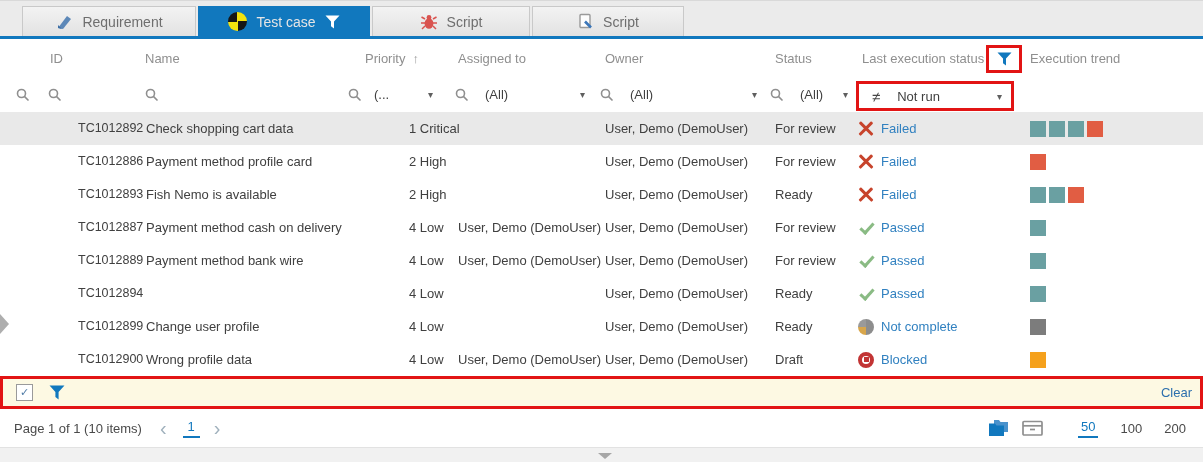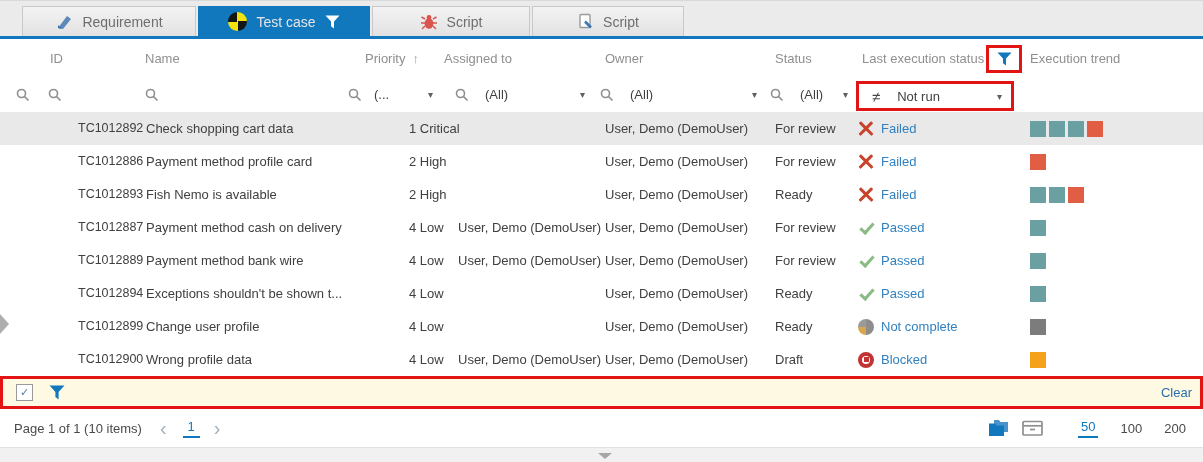--- a/index.html
+++ b/index.html
@@ -18,21 +18,21 @@
     background:conic-gradient(#f2e20e 0 25%,#161616 25% 50%,#f2e20e 50% 75%,#161616 75% 100%);}
   .checker.small{width:9px;height:9px;}
   .ts-wrap{position:relative;width:20px;height:19px;}
   .ts-wrap .a{position:absolute;left:0;top:0;}
   .ts-wrap .b{position:absolute;right:0;bottom:0;}
   .accent{position:absolute;left:0;top:36px;width:1203px;height:3px;background:#1178be;}
 
   
   .colhead{position:absolute;left:0;top:39px;width:1203px;height:39px;background:#fff;border-bottom:1px solid #e6e6e6;}
   .hc{position:absolute;top:0;height:39px;line-height:39px;color:#8f8f8f;font-size:13px;white-space:nowrap;}
-  .hc.h-id{left:50px}.hc.h-name{left:145px}.hc.h-pri{left:365px}.hc.h-asg{left:444px}
+  .hc.h-id{left:50px}.hc.h-name{left:145px}.hc.h-pri{left:365px}.hc.h-asg{left:458px}
   .hc.h-own{left:605px}.hc.h-st{left:775px}.hc.h-exec{left:862px}.hc.h-trend{left:1030px}
   .sortarrow{color:#9a9a9a;margin-left:7px;font-size:13px;}
 
   
   .filterrow{position:absolute;left:0;top:78px;width:1203px;height:34px;background:#fff;border-bottom:1px solid #d9d9d9;}
   .fq{position:absolute;top:10px;}
   .fval{position:absolute;top:0;height:34px;line-height:34px;color:#3f3f3f;font-size:13px;white-space:nowrap;}
   .caret{position:absolute;top:0;height:34px;line-height:34px;color:#5f5f5f;font-size:10px;}
 
   
@@ -313,21 +313,20 @@
         <span class="exec-label">Passed</span>
       </span>
       <span class="cell c-trend">
           <span class="sq teal"></span>
         </span>
     </div>
 
     <div class="row">
       <span class="cell c-icon"><span class="checker" style="width:21px;height:21px"></span></span>
       <span class="cell c-id">TC1012894</span>
-      <span class="cell c-name">Exceptions shouldn't be shown t...</span>
       <span class="cell c-pri">4 Low</span>
       <span class="cell c-asg"></span>
       <span class="cell c-own">User, Demo (DemoUser)</span>
       <span class="cell c-st">Ready</span>
       <span class="cell c-exec">
         <i class="xicon" data-kind="passed"></i>
         <span class="exec-label">Passed</span>
       </span>
       <span class="cell c-trend">
           <span class="sq teal"></span>

